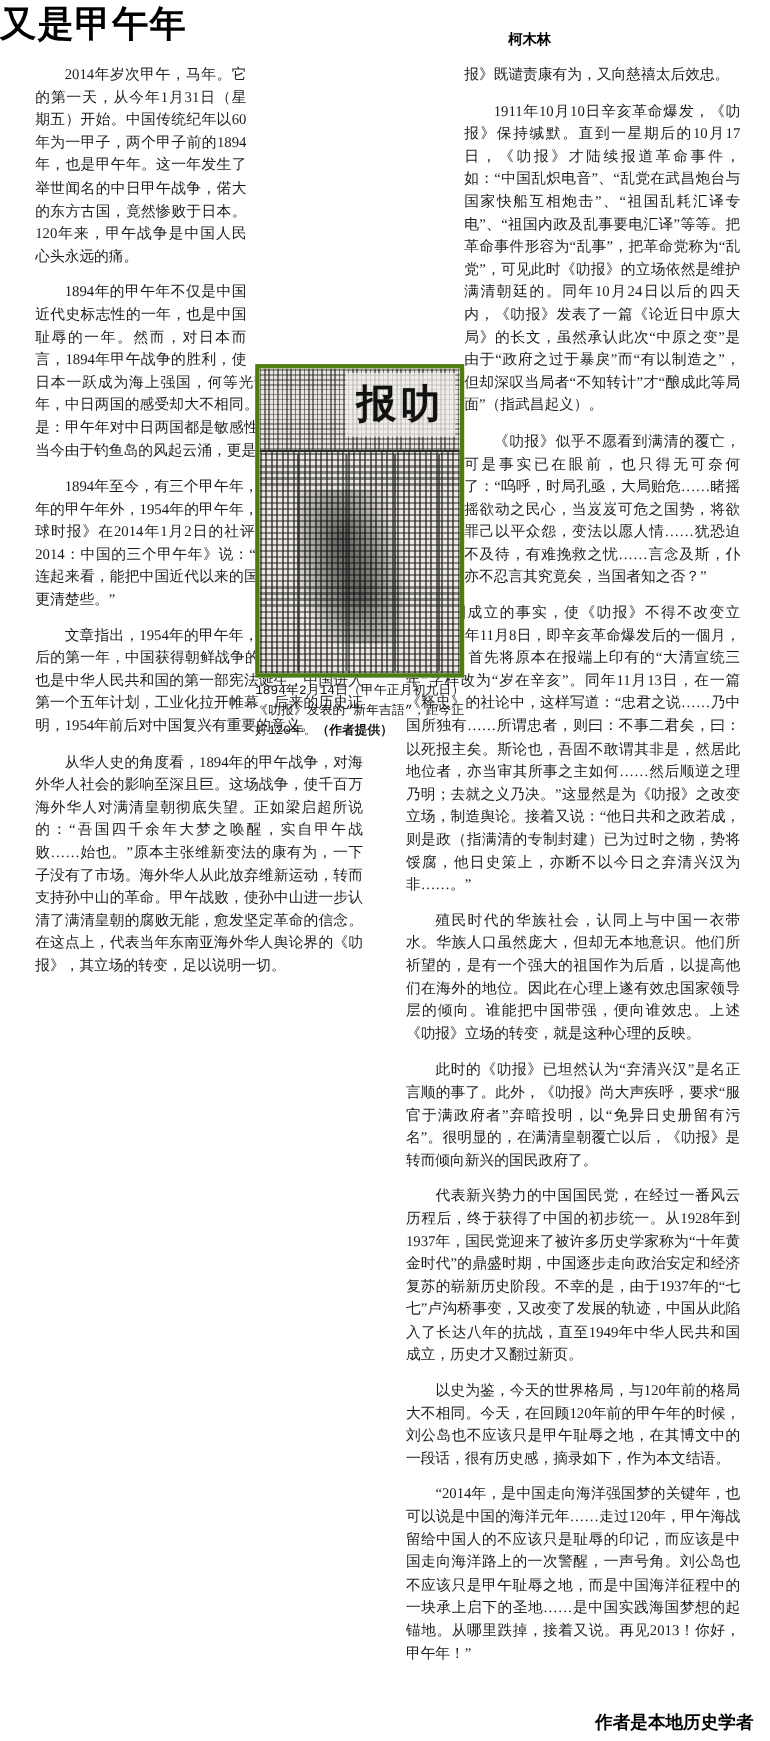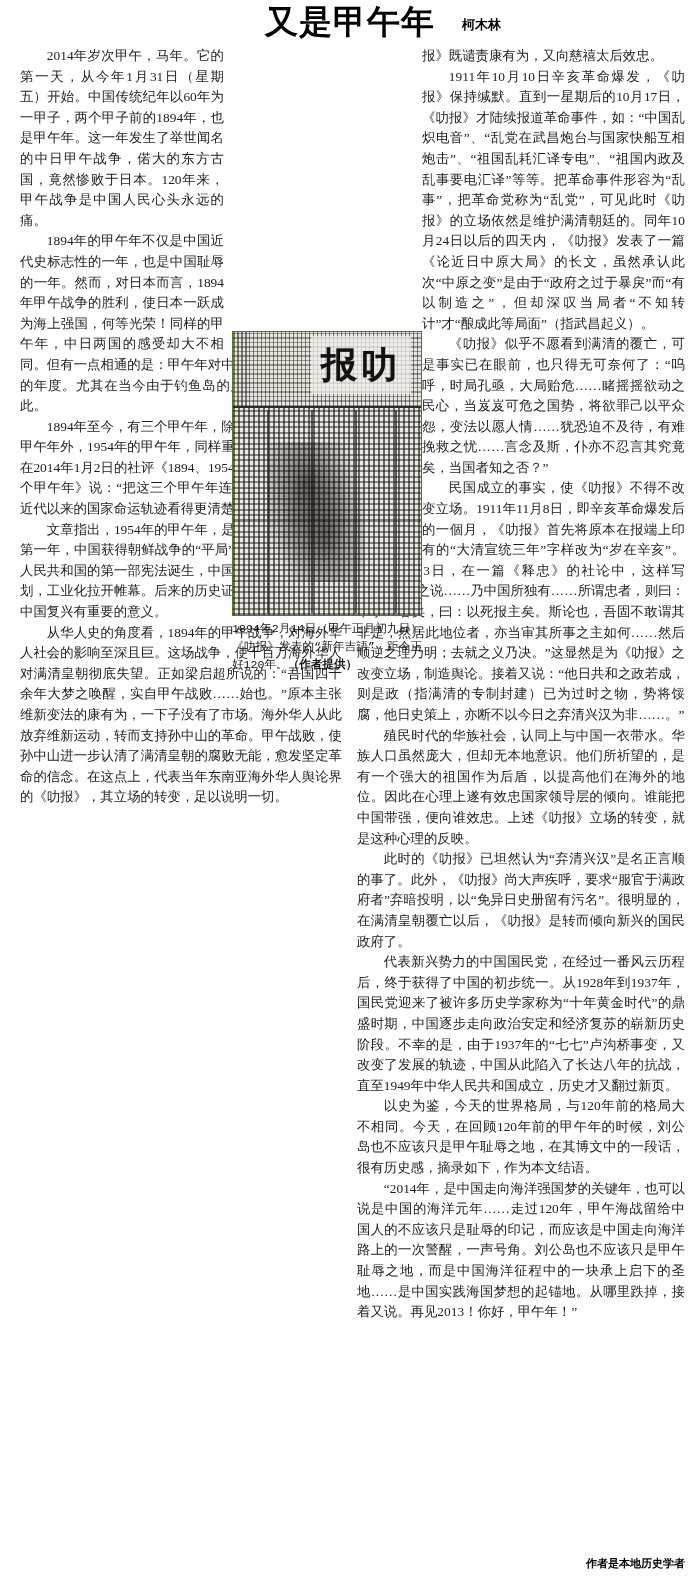--- a/index.html
+++ b/index.html
@@ -14,37 +14,36 @@
     overflow: hidden;
     font-family: "Liberation Serif", "DejaVu Serif", serif;
     color: #1a1a1a;
   }
 
   
   .masthead {
     position: relative;
     width: 700px;
     height: 46px;
-    text-align: center;
   }
   .headline {
     display: inline-block;
     font-family: "DejaVu Sans", "Liberation Sans", sans-serif;
     font-weight: bold;
     font-size: 33px;
     line-height: 40px;
     letter-spacing: 1px;
     color: #000;
     margin: 0;
     padding-top: 2px;
   }
   .byline-top {
     position: absolute;
     left: 462px;
-    top: 16px;
+    top: 27px;
     font-family: "DejaVu Sans", "Liberation Sans", sans-serif;
     font-weight: bold;
     font-size: 13px;
     color: #000;
   }
 
   
   .columns {
     position: relative;
     width: 700px;
@@ -55,21 +54,21 @@
     font-size: 13.4px;
     line-height: 20.6px;
     text-align: justify;
     text-justify: inter-ideograph;
     color: #1c1c1c;
   }
   .col-left  { left: 20px;  width: 322px; }
   .col-right { left: 357px; width: 328px; }
 
   .col p {
-    margin: 0;
+    margin: 12px;
     text-indent: 2em;
   }
   .col p.noindent { text-indent: 0; }
 
   
   .shim-left {
     float: right;
     width: 118px;
     height: 290px;
     shape-outside: inset(0);
@@ -83,21 +82,21 @@
   
   .photo-block {
     position: absolute;
     left: 232px;
     top: 285px;
     width: 190px;
   }
   .photo-frame {
     width: 190px;
     height: 285px;
-    border: 1px solid #4d7c0f;
+    border: 4px solid #4d7c0f;
     box-sizing: border-box;
     background: #f2f0ec;
     position: relative;
     overflow: hidden;
   }
   .scan {
     position: absolute;
     inset: 0;
   }
   .scan-masthead {
@@ -176,21 +175,21 @@
 
   
   .credit {
     position: absolute;
     left: 357px;
     top: 1556px;
     width: 328px;
     text-align: right;
     font-family: "DejaVu Sans", "Liberation Sans", sans-serif;
     font-weight: bold;
-    font-size: 11px;
+    font-size: 16px;
     color: #000;
   }
 </style>
 </head>
 <body>
 
 <div class="masthead">
   <h1 class="headline">又是甲午年</h1>
   <div class="byline-top">柯木林</div>
 </div>

